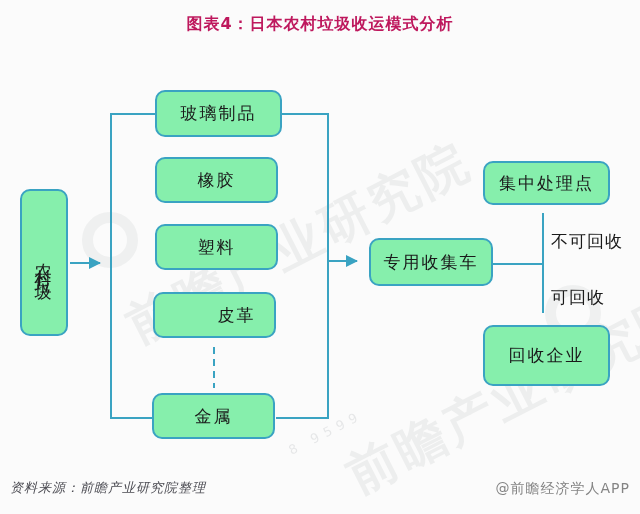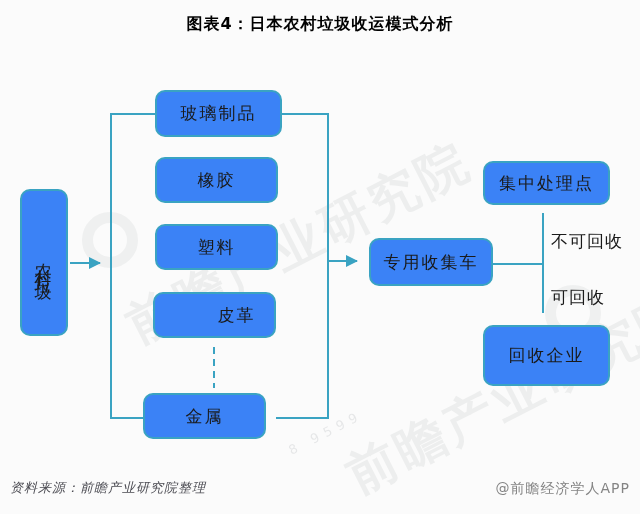--- a/index.html
+++ b/index.html
@@ -8,21 +8,21 @@
     font-family: "DejaVu Sans", "Liberation Sans", sans-serif;
     background: #fbfbfb;
     position: relative;
     overflow: hidden;
     color: #1f1f1f;
   }
   .stage { position: absolute; inset: 0; width: 640px; height: 514px; }
 
   .page-title {
     position: absolute; left: 0; top: 14px; width: 640px;
-    text-align: center; font-size: 16px; font-weight: bold; color: #000000;
+    text-align: center; font-size: 16px; font-weight: bold; color: #be185d;
     letter-spacing: 1px; z-index: 5;
   }
 
   
   .wm { position: absolute; z-index: 1; pointer-events: none; white-space: nowrap; }
   .wm-big { font-size: 50px; font-weight: bold; color: rgba(120,125,128,0.10); transform: rotate(-27deg); letter-spacing: 4px; }
   .wm-small { font-size: 13px; color: rgba(140,145,148,0.18); transform: rotate(-27deg); letter-spacing: 6px; }
   .wm-circle {
     border-radius: 50%;
     border: 11px solid rgba(140,145,148,0.10);
@@ -32,21 +32,21 @@
   
   .connector-layer { position: absolute; left: 0; top: 0; z-index: 2; }
   .connector-layer line, .connector-layer polyline {
     stroke: var(--accent, #3aa3c2); stroke-width: 2; fill: none;
   }
   .arrowhead-fill { fill: var(--accent, #3aa3c2); }
 
   
   .node {
     position: absolute; z-index: 3;
-    background: #3b82f6;
+    background: #86efac;
     border: 2px solid var(--accent, #3aa3c2);
     border-radius: 10px;
     display: flex; align-items: center; justify-content: center;
     font-size: 17px; color: #1a1a1a;
     letter-spacing: 2px;
   }
   .node-vertical span {
     writing-mode: vertical-rl;
     text-orientation: upright;
     letter-spacing: 7px;
@@ -101,21 +101,21 @@
   </svg>
 
   <div class="node node-vertical" style="left:20px; top:189px; width:48px; height:147px;">
     <span>农村垃圾</span>
   </div>
 
   <div class="node" style="left:155px; top:90px;  width:127px; height:47px;">玻璃制品</div>
   <div class="node" style="left:155px; top:157px; width:123px; height:46px;">橡胶</div>
   <div class="node" style="left:155px; top:224px; width:123px; height:46px;">塑料</div>
   <div class="node" style="left:153px; top:292px; width:123px; height:46px;padding-left:44px;">皮革</div>
-  <div class="node" style="left:143px; top:393px; width:123px; height:46px;">金属</div>
+  <div class="node" style="left:152px; top:393px; width:123px; height:46px;">金属</div>
 
   <div class="node" style="left:369px; top:238px; width:124px; height:48px;">专用收集车</div>
 
   <div class="node" style="left:483px; top:161px; width:127px; height:44px;">集中处理点</div>
   <div class="node" style="left:483px; top:325px; width:127px; height:61px;">回收企业</div>
 
   <div class="edge-label" style="left:551px; top:230px;">不可回收</div>
   <div class="edge-label" style="left:551px; top:286px;">可回收</div>
 
   <div class="footer-source">资料来源：前瞻产业研究院整理</div>

